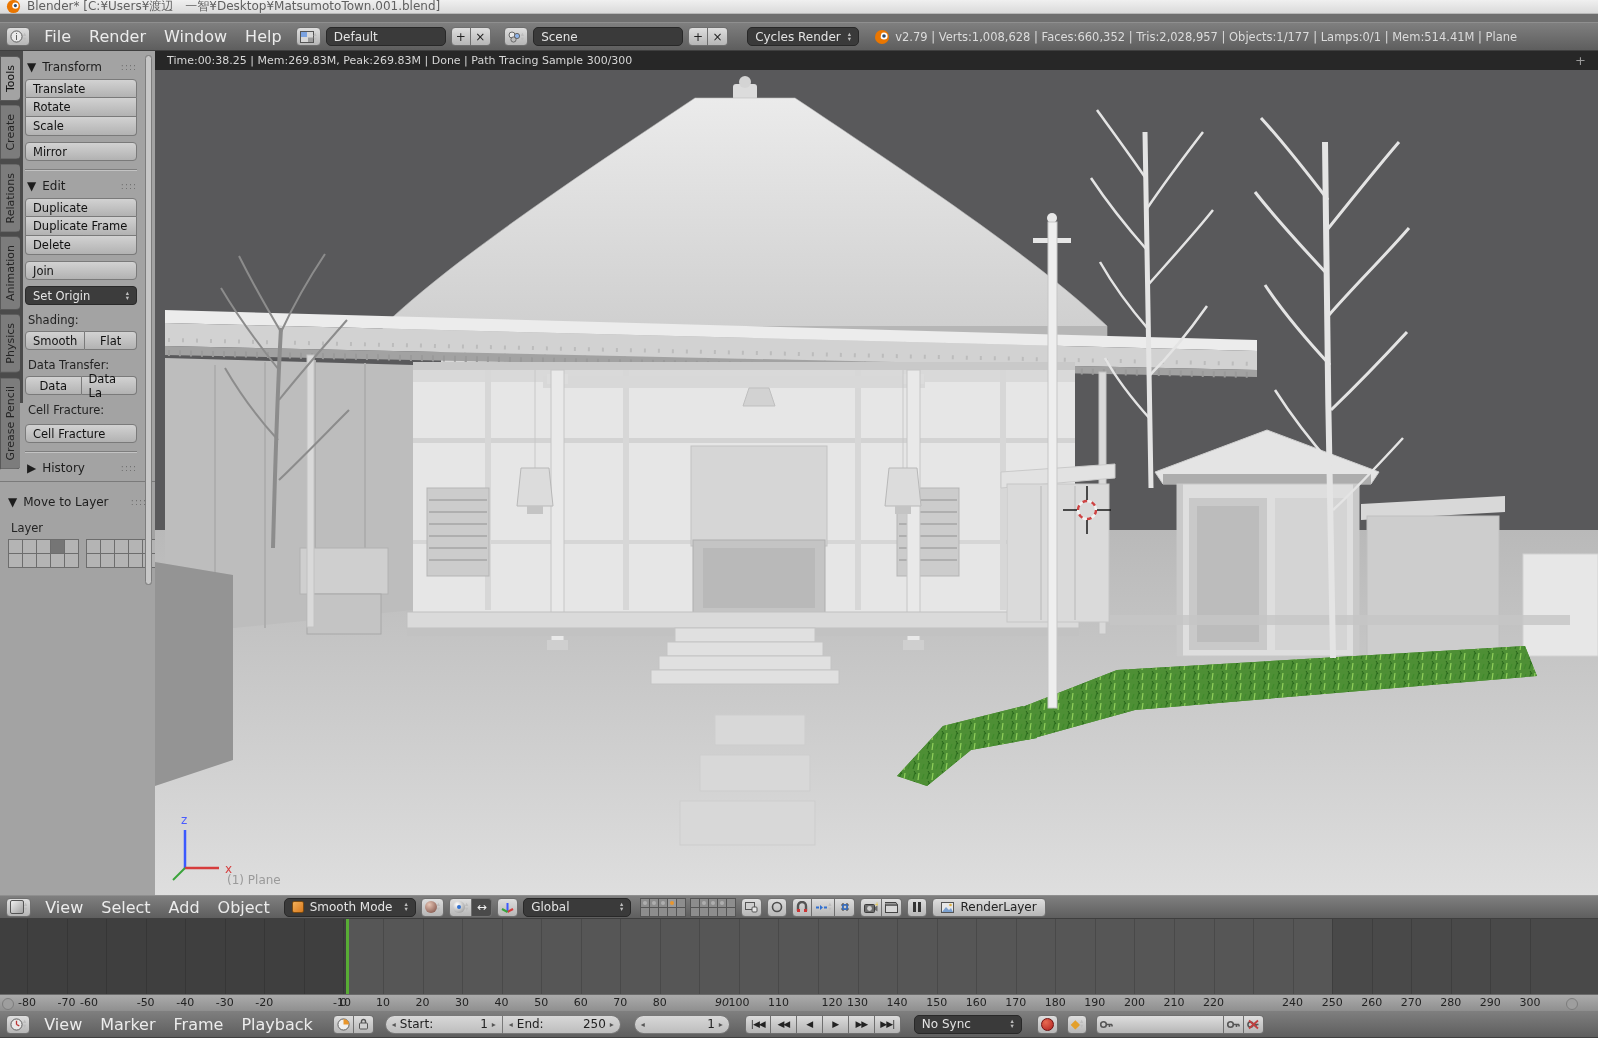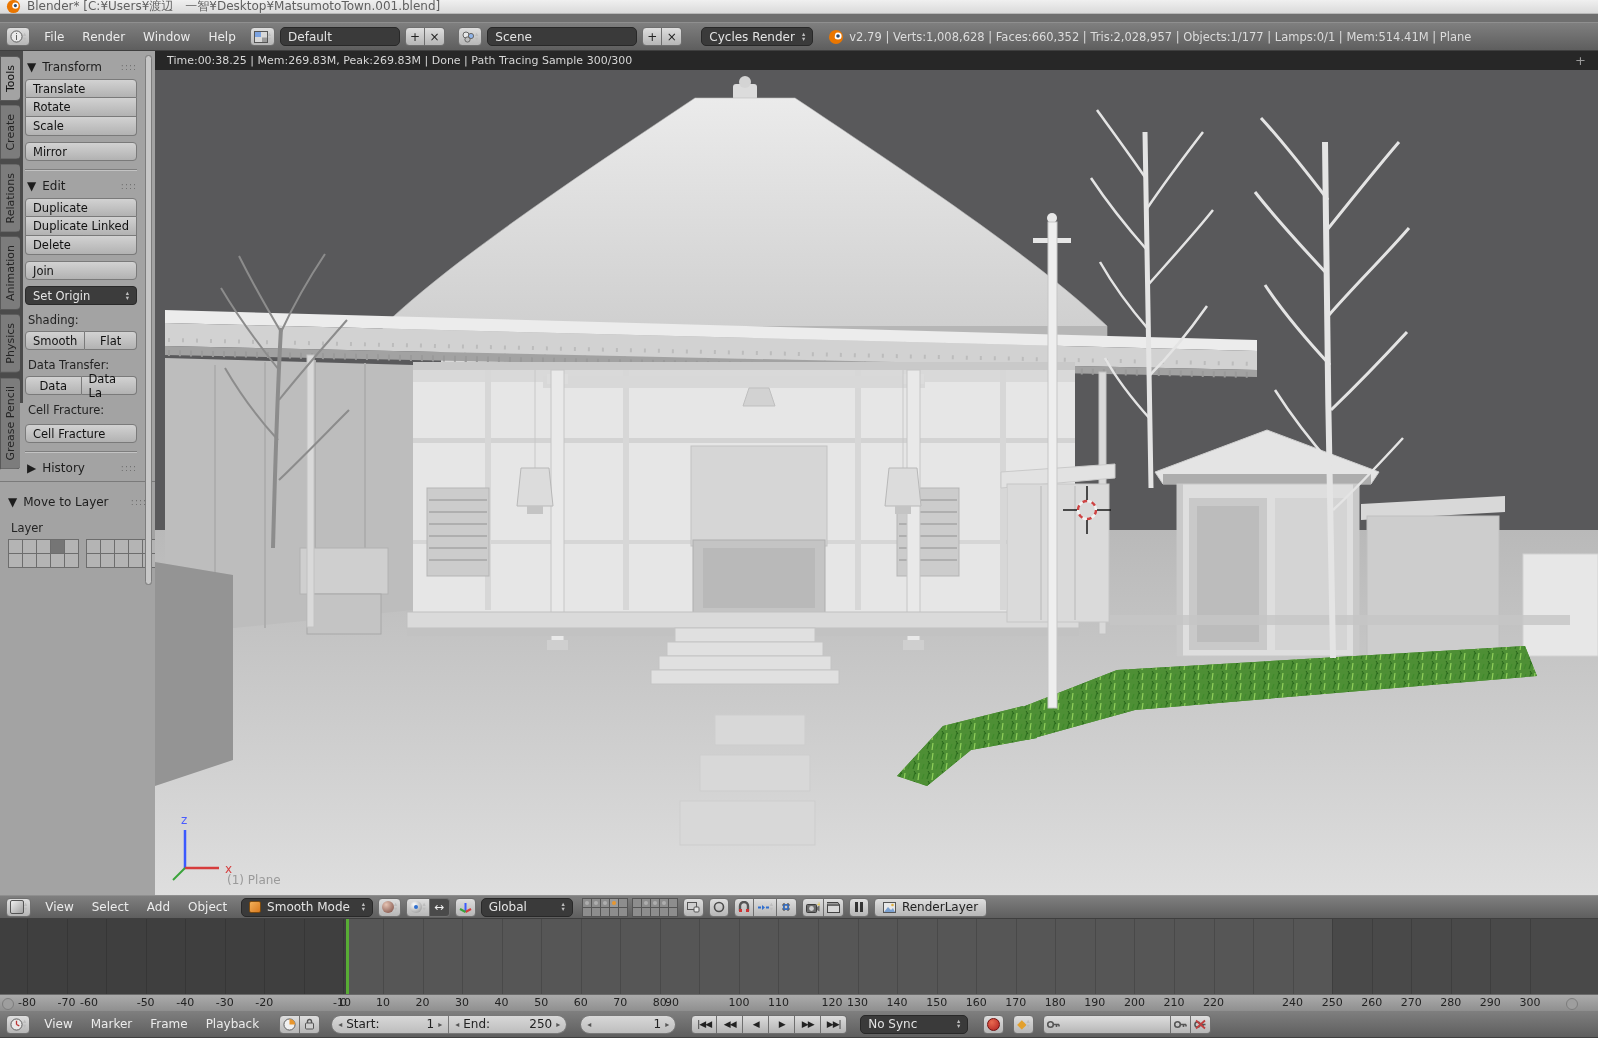--- a/index.html
+++ b/index.html
@@ -11,21 +11,21 @@
   
   .titlebar{top:0;left:0;right:0;height:14px;background:linear-gradient(#f0f0f0,#dadada);
             display:flex;align-items:center;padding:0 6px;gap:6px;box-sizing:border-box;
             border-bottom:1px solid #b8b8b8}
   .titlebar .ttext{font-size:12px;color:#5f5f5f}
 
   
   .hdr{background:linear-gradient(#7f7f7f,#5e5e5e);border-top:1px solid #8f8f8f;
        border-bottom:1px solid #3f3f3f;display:flex;align-items:center;gap:5px;
        padding:0 6px;box-sizing:border-box}
-  .menu{color:#ececec;font-size:12px;padding:0 9px;white-space:nowrap;cursor:default}
+  .menu{color:#ececec;font-size:16px;padding:0 9px;white-space:nowrap;cursor:default}
   .dfield{display:inline-flex;align-items:center;background:#3a3a3a;border:1px solid #282828;
           border-radius:5px;height:19px;color:#e3e3e3;font-size:12px;padding:0 7px;gap:6px;
           box-sizing:border-box;white-space:nowrap}
   .arr{display:inline-flex;flex-direction:column;font-size:6.5px;line-height:5px;color:#bdbdbd;margin-left:auto}
   .lbtn{display:inline-flex;align-items:center;justify-content:center;height:19px;min-width:20px;
         background:linear-gradient(#dedede,#b6b6b6);border:1px solid #6f6f6f;border-radius:4px;
         color:#222;font-size:12px;box-sizing:border-box;padding:0 3px}
   .grp{display:inline-flex}
   .grp .lbtn{border-radius:0;border-left-width:0}
   .grp .lbtn:first-child{border-radius:4px 0 0 4px;border-left-width:1px}
@@ -227,21 +227,21 @@
 
       <div class="pdivider"></div>
 
       <div class="ptitle">
         <span>▼</span>
         <span>Edit</span>
         <span class="dots">::::</span>
       </div>
       <div class="vgrp">
         <div class="tsbtn">Duplicate</div>
-        <div class="tsbtn">Duplicate Linked</div>
+        <div class="tsbtn">Duplicate Frame</div>
         <div class="tsbtn">Delete</div>
       </div>
       <div style="height:6px"></div>
       <div class="tsbtn">Join</div>
       <div style="height:6px"></div>
       <div class="dsel">
         <span>Set Origin</span>
         <span class="arr">
             <span>▴</span>
             <span>▾</span>
@@ -529,21 +529,21 @@
       <span class="lbtn" style="background:#4a4a4a;color:#f0f0f0">↔</span>
     </span>
 
     <span class="lbtn">
       <svg width="13" height="13" viewBox="0 0 13 13">
         <line x1="6.5" y1="11" x2="6.5" y2="2" stroke="#3b59ff" stroke-width="2"></line>
         <line x1="6.5" y1="11" x2="12" y2="8" stroke="#d63c3c" stroke-width="2"></line>
         <line x1="6.5" y1="11" x2="1" y2="8" stroke="#3aa33a" stroke-width="2"></line>
       </svg>
     </span>
-    <span class="dfield" style="width:92px">
+    <span class="dfield" style="width:108px">
       <span>Global</span>
       <span class="arr">
           <span>▴</span>
           <span>▾</span>
         </span>
     </span>
 
     <span style="display:inline-flex;gap:4px;margin-left:4px">
       <span class="mgrid" id="hdr-lgrid-1">
           <span class="mc">
@@ -713,21 +713,21 @@
       <span class="tick" style="left: 310px; margin-left: 32px;">-10</span>
       <span class="tick" style="left: 343.4px;">0</span>
       <span class="tick" style="left: 382.95px;">10</span>
       <span class="tick" style="left: 422.5px;">20</span>
       <span class="tick" style="left: 462.05px;">30</span>
       <span class="tick" style="left: 501.6px;">40</span>
       <span class="tick" style="left: 541.15px;">50</span>
       <span class="tick" style="left: 580.7px;">60</span>
       <span class="tick" style="left: 620.25px;">70</span>
       <span class="tick" style="left: 659.8px;">80</span>
-      <span class="tick" style="left: 672px;">90</span>
+      <span class="tick" style="left: 722px; font-style: italic;">90</span>
       <span class="tick" style="left: 738.9px;">100</span>
       <span class="tick" style="left: 778.45px;">110</span>
       <span class="tick" style="left: 832px;">120</span>
       <span class="tick" style="left: 857.55px;">130</span>
       <span class="tick" style="left: 897.1px;">140</span>
       <span class="tick" style="left: 936.65px;">150</span>
       <span class="tick" style="left: 976.2px;">160</span>
       <span class="tick" style="left: 1015.75px;">170</span>
       <span class="tick" style="left: 1055.3px;">180</span>
       <span class="tick" style="left: 1094.85px;">190</span>

